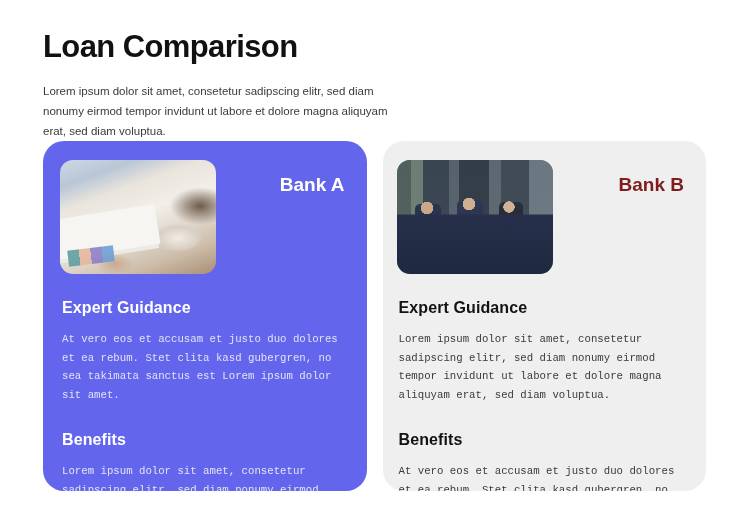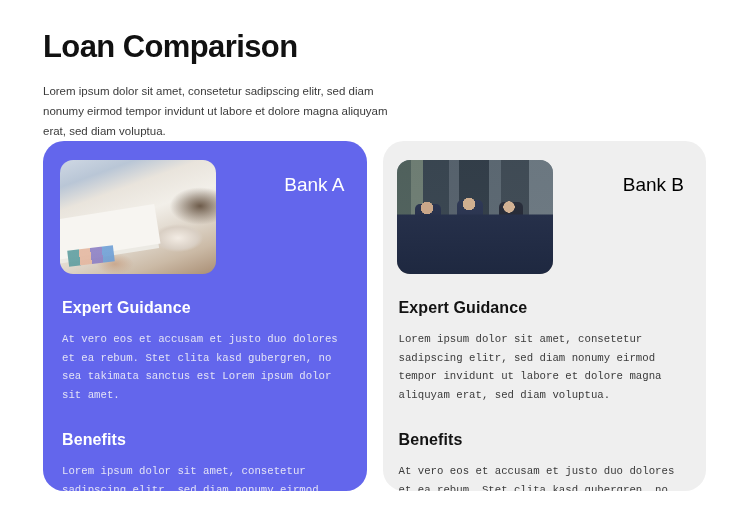--- a/index.html
+++ b/index.html
@@ -156,28 +156,28 @@
     position: absolute;
     bottom: 0;
     border-radius: 5px 5px 0 0;
   }
   .photo-b .fig-left  { left: 18px;  width: 26px; height: 70px; background: linear-gradient(180deg,#2b3550,#1b2236); }
   .photo-b .fig-mid   { left: 60px;  width: 26px; height: 74px; background: linear-gradient(180deg,#2f3956,#20283c); }
   .photo-b .fig-right { left: 102px; width: 24px; height: 72px; background: linear-gradient(180deg,#2a2f3c,#171b26); }
 
   .card-title {
     font-size: 19px;
-    font-weight: normal;
+    font-weight: bold;
     line-height: 1.2;
     margin: 14px 0 0 0;
     text-align: right;
     white-space: nowrap;
   }
   .card--purple .card-title { color: #ffffff; }
-  .card--gray   .card-title { color: #000000; }
+  .card--gray   .card-title { color: #7f1d1d; }
 
   
   .card-body {
     margin-top: 23px;
   }
   .card--purple .card-body { padding-left: 2px; }
   .card--gray   .card-body { padding-left: 2px; }
 
   .section-title {
     font-size: 16px;

